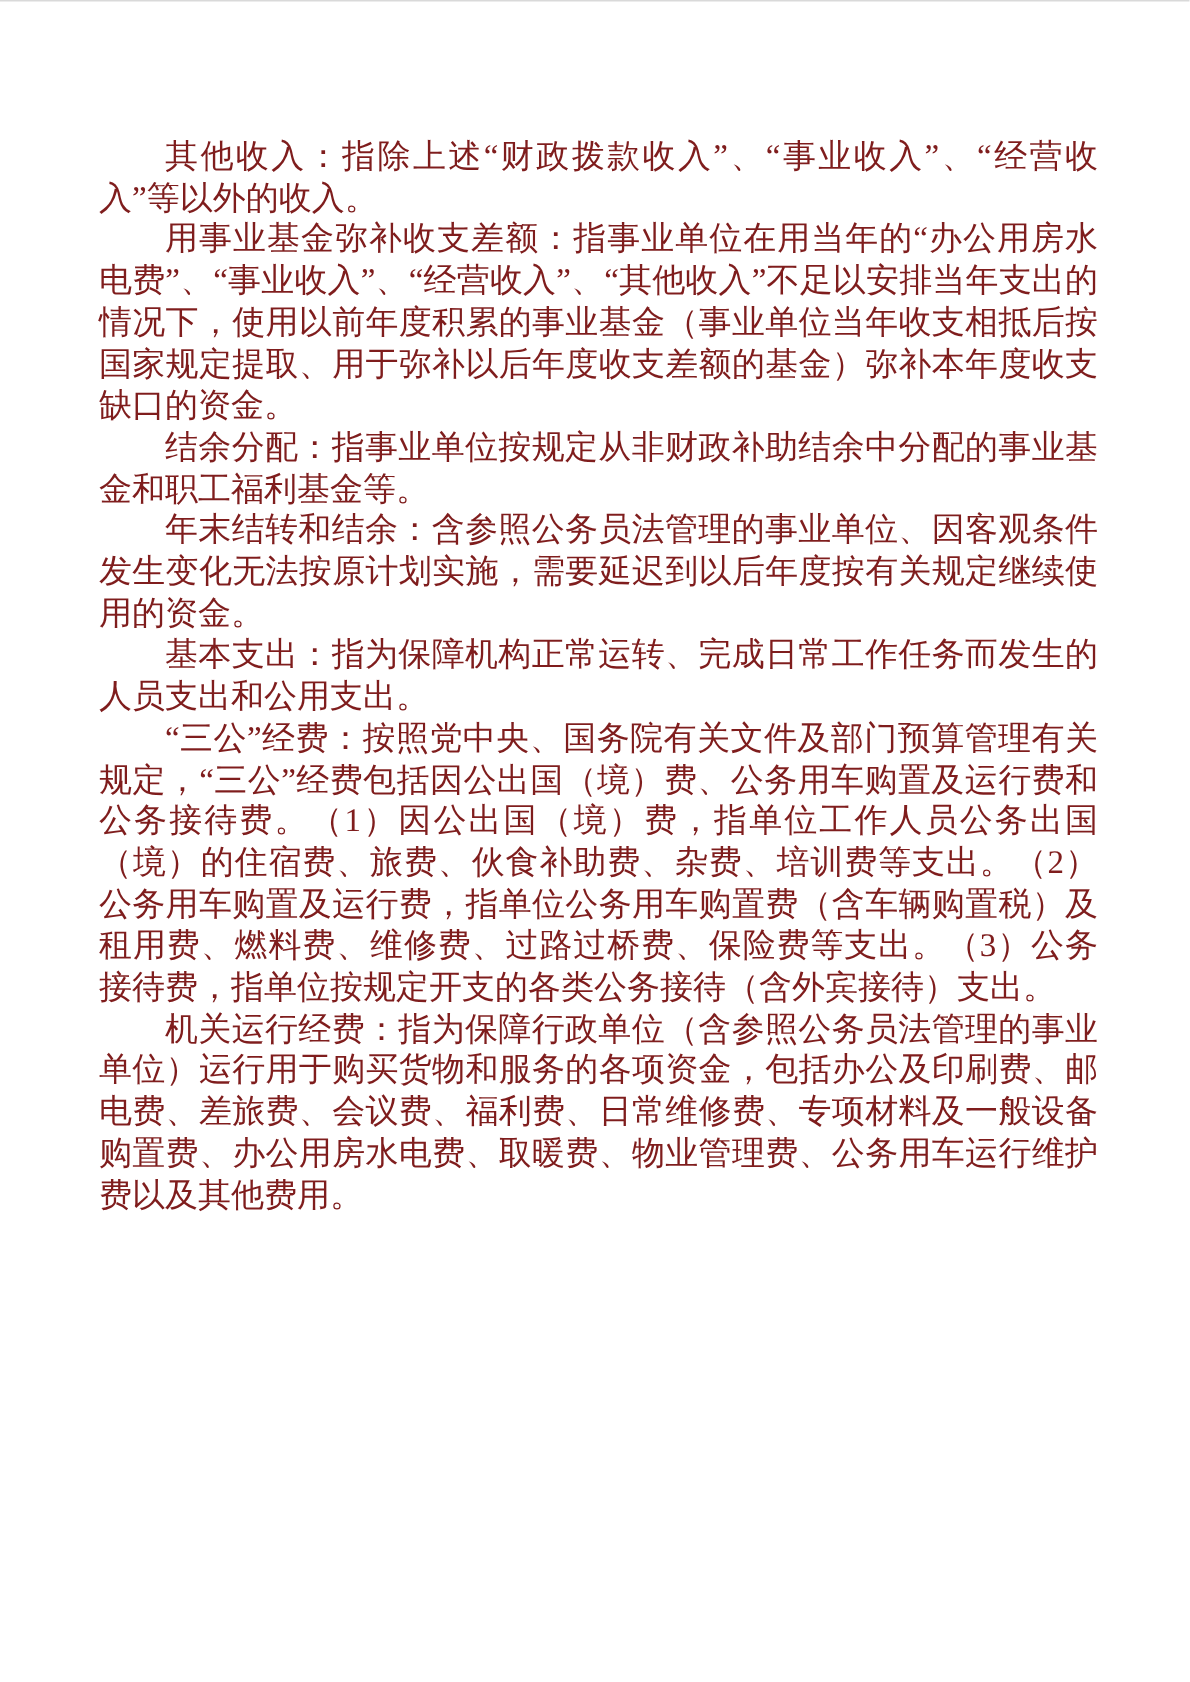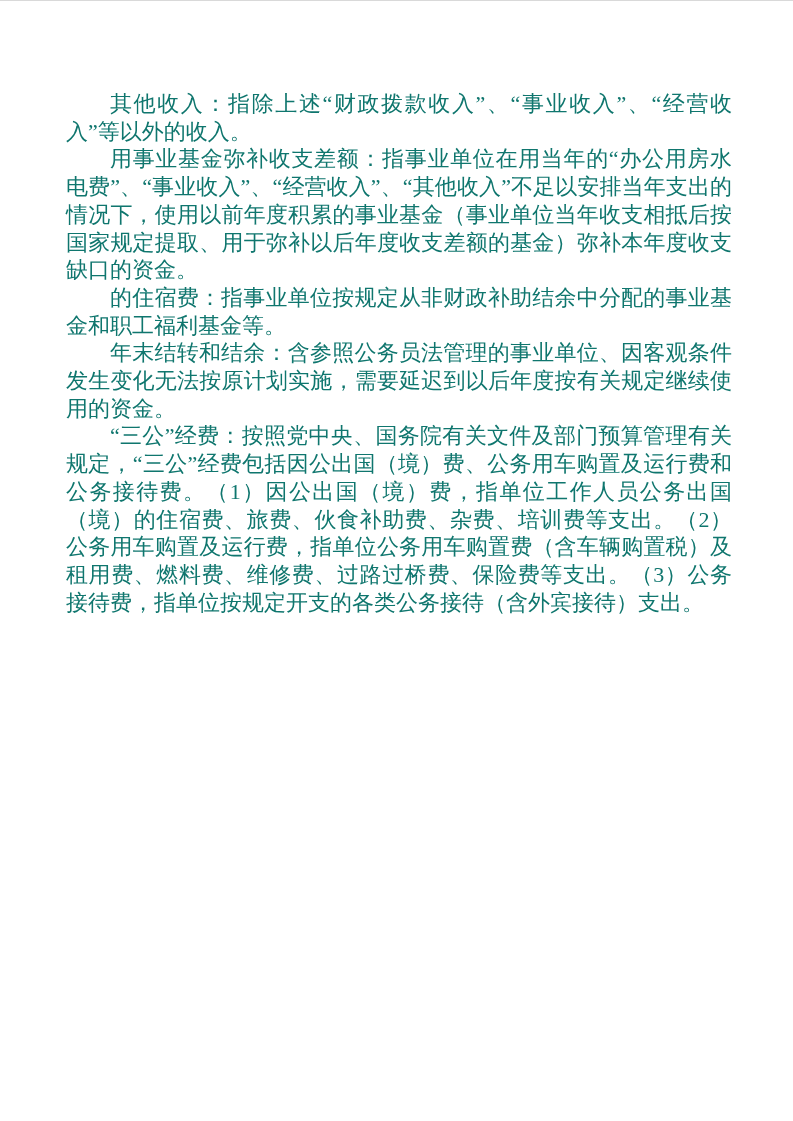--- a/index.html
+++ b/index.html
@@ -29,29 +29,31 @@
     width: 666px;
     color: #000000;
   }
   .doc-body p {
     margin: 0;
     padding: 0;
     font-size: 22px;
     line-height: 27.7px;
     text-indent: 2em;
     text-align: justify;
-    color: #0f766e;
+    color: #7f1d1d;
     letter-spacing: 0;
     word-break: break-all;
   }
 </style>
 </head>
 <body>
 
 <div class="page-top-edge"></div>
 
 <div class="doc-body">
   <p>其他收入：指除上述“财政拨款收入”、“事业收入”、“经营收入”等以外的收入。</p>
   <p>用事业基金弥补收支差额：指事业单位在用当年的“办公用房水电费”、“事业收入”、“经营收入”、“其他收入”不足以安排当年支出的情况下，使用以前年度积累的事业基金（事业单位当年收支相抵后按国家规定提取、用于弥补以后年度收支差额的基金）弥补本年度收支缺口的资金。</p>
-  <p>的住宿费：指事业单位按规定从非财政补助结余中分配的事业基金和职工福利基金等。</p>
+  <p>结余分配：指事业单位按规定从非财政补助结余中分配的事业基金和职工福利基金等。</p>
   <p>年末结转和结余：含参照公务员法管理的事业单位、因客观条件发生变化无法按原计划实施，需要延迟到以后年度按有关规定继续使用的资金。</p>
+  <p>基本支出：指为保障机构正常运转、完成日常工作任务而发生的人员支出和公用支出。</p>
   <p>“三公”经费：按照党中央、国务院有关文件及部门预算管理有关规定，“三公”经费包括因公出国（境）费、公务用车购置及运行费和公务接待费。（1）因公出国（境）费，指单位工作人员公务出国（境）的住宿费、旅费、伙食补助费、杂费、培训费等支出。（2）公务用车购置及运行费，指单位公务用车购置费（含车辆购置税）及租用费、燃料费、维修费、过路过桥费、保险费等支出。（3）公务接待费，指单位按规定开支的各类公务接待（含外宾接待）支出。</p>
+  <p>机关运行经费：指为保障行政单位（含参照公务员法管理的事业单位）运行用于购买货物和服务的各项资金，包括办公及印刷费、邮电费、差旅费、会议费、福利费、日常维修费、专项材料及一般设备购置费、办公用房水电费、取暖费、物业管理费、公务用车运行维护费以及其他费用。</p>
 </div>
 
 </body></html>

